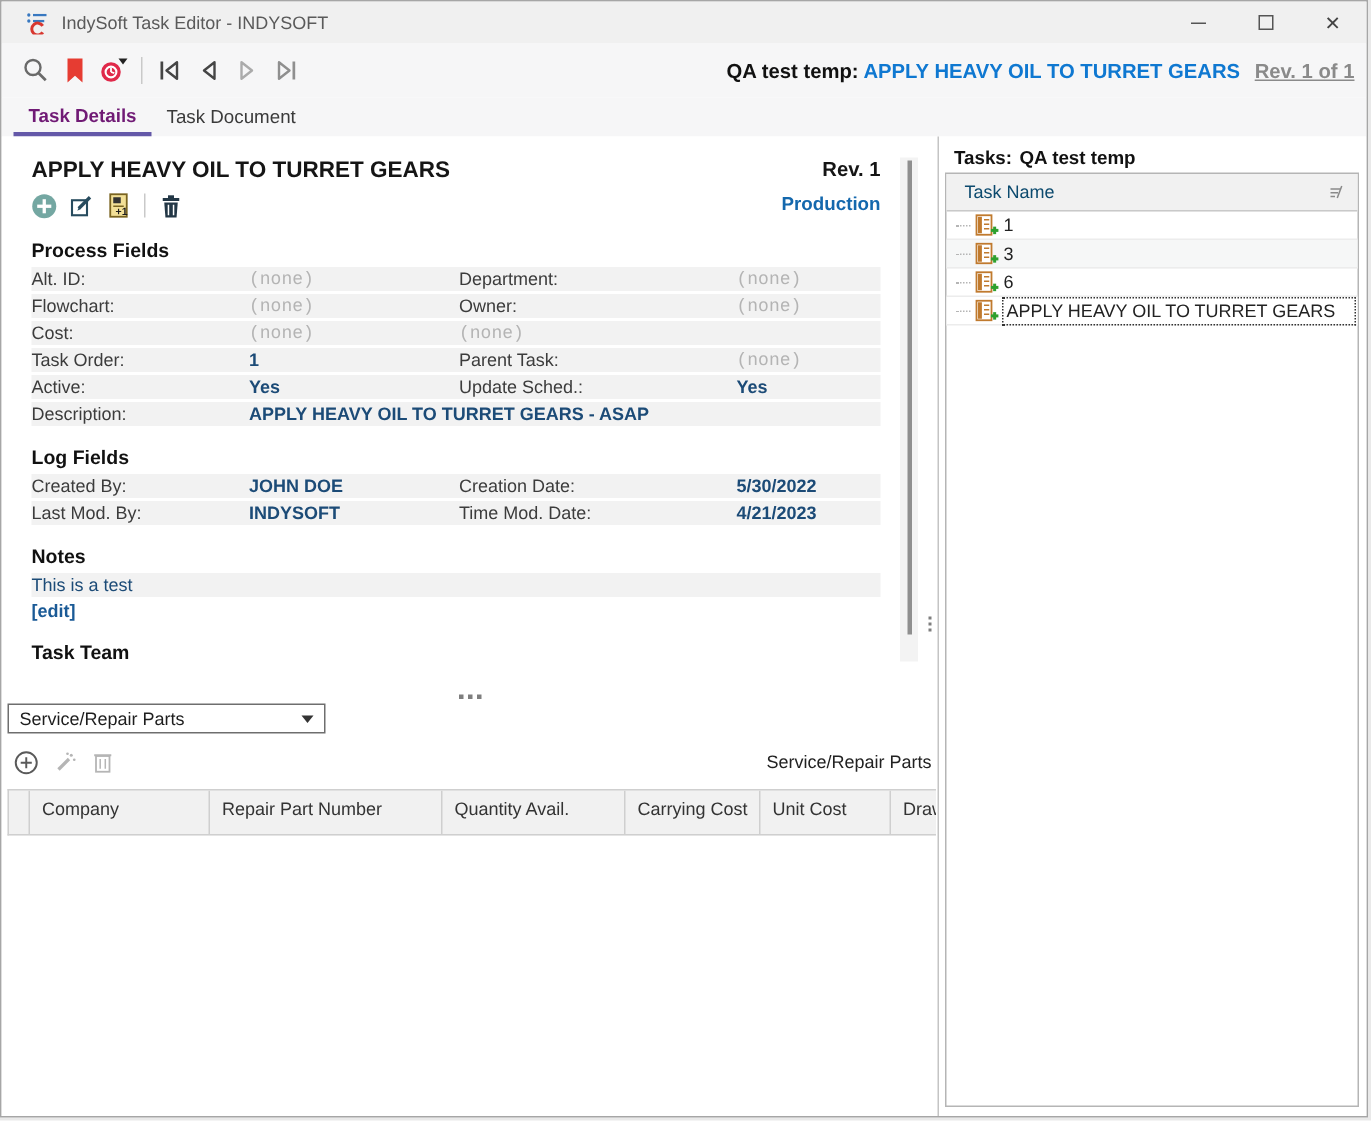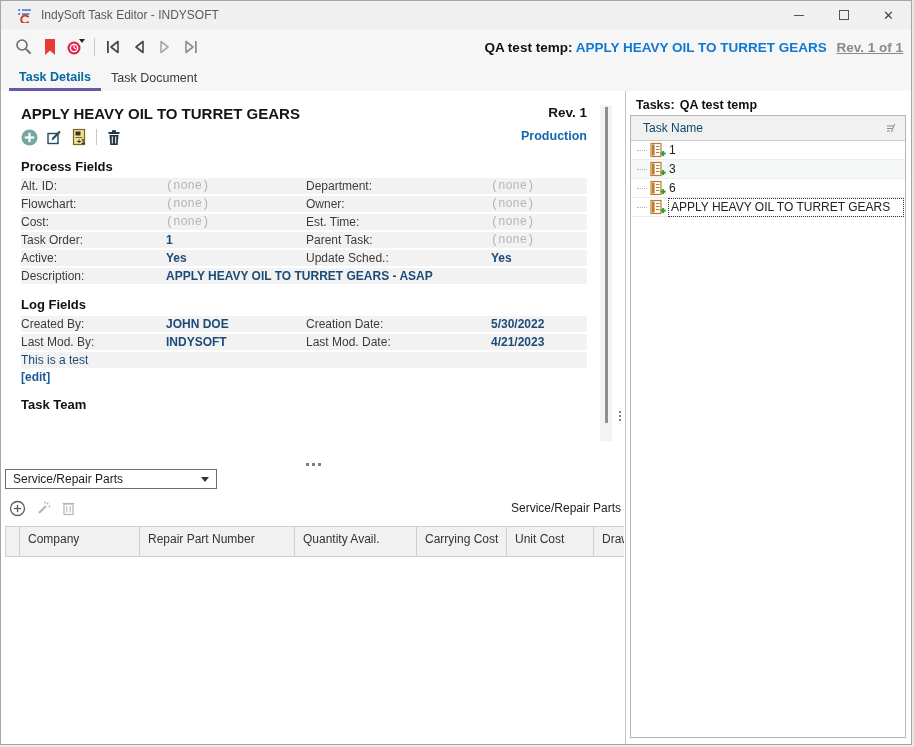--- a/index.html
+++ b/index.html
@@ -21,21 +21,21 @@
   .tb-icon { width:26px; height:26px; display:flex; align-items:center; justify-content:center; position:relative; }
   .tb-sep { width:1px; height:18px; background:#c9c9c9; margin:0 5px; }
   .qa-header { margin-left:auto; font-weight:bold; font-size:13.5px; white-space:nowrap; }
   .qa-prefix { color:#111; }
   .qa-task { color:#0f78d1; }
   .qa-rev { color:#8a8a8a; text-decoration:underline; margin-left:6px; }
 
   
   .tabbar { height:26px; background:#f6f6f7; display:flex; padding-left:8px; }
   .tab { height:100%; padding:0 10px; display:flex; align-items:center; font-size:12.5px; color:#3a3a3a; }
-  .tab.active { font-weight:bold; color:#0369a1; border-bottom:3px solid #6458a8; }
+  .tab.active { font-weight:bold; color:#701a75; border-bottom:3px solid #6458a8; }
 
   
   .content { display:flex; height:655px; position:relative; }
   .left-pane { width:624px; background:#fff; position:relative; }
   .right-panel { flex:1; border-left:1px solid #c4c4c4; background:#fff; position:relative; }
 
   .upper { height:368px; overflow:hidden; padding:0 38px 0 20px; position:relative; }
   .vscroll { position:absolute; top:14px; right:13px; width:12px; height:336px; background:#f3f3f3; }
   .vscroll-thumb { position:absolute; left:5px; top:2px; width:3px; height:316px; background:#8f8f8f; }
 
@@ -228,21 +228,20 @@
         </div>
         <div class="frow">
           <span>Flowchart:</span>
           <span class="muted">(none)</span>
           <span>Owner:</span>
           <span class="muted">(none)</span>
         </div>
         <div class="frow">
           <span>Cost:</span>
           <span class="muted">(none)</span>
-          <span>Est. Time:</span>
           <span class="muted">(none)</span>
         </div>
         <div class="frow">
           <span>Task Order:</span>
           <span class="val">1</span>
           <span>Parent Task:</span>
           <span class="muted">(none)</span>
         </div>
         <div class="frow">
           <span>Active:</span>
@@ -259,24 +258,25 @@
 
         <div class="frow">
           <span>Created By:</span>
           <span class="val">JOHN DOE</span>
           <span>Creation Date:</span>
           <span class="val">5/30/2022</span>
         </div>
         <div class="frow">
           <span>Last Mod. By:</span>
           <span class="val">INDYSOFT</span>
-          <span>Last Mod. Date:</span>
+          <span>Time Mod. Date:</span>
           <span class="val">4/21/2023</span>
         </div>
 
+        <div class="section-h">Notes</div>
         <div class="band">This is a test</div>
         <div class="edit-link">[edit]</div>
 
         <div class="section-h">Task Team</div>
 
         <div class="vscroll">
           <div class="vscroll-thumb"></div>
         </div>
       </div>
 

